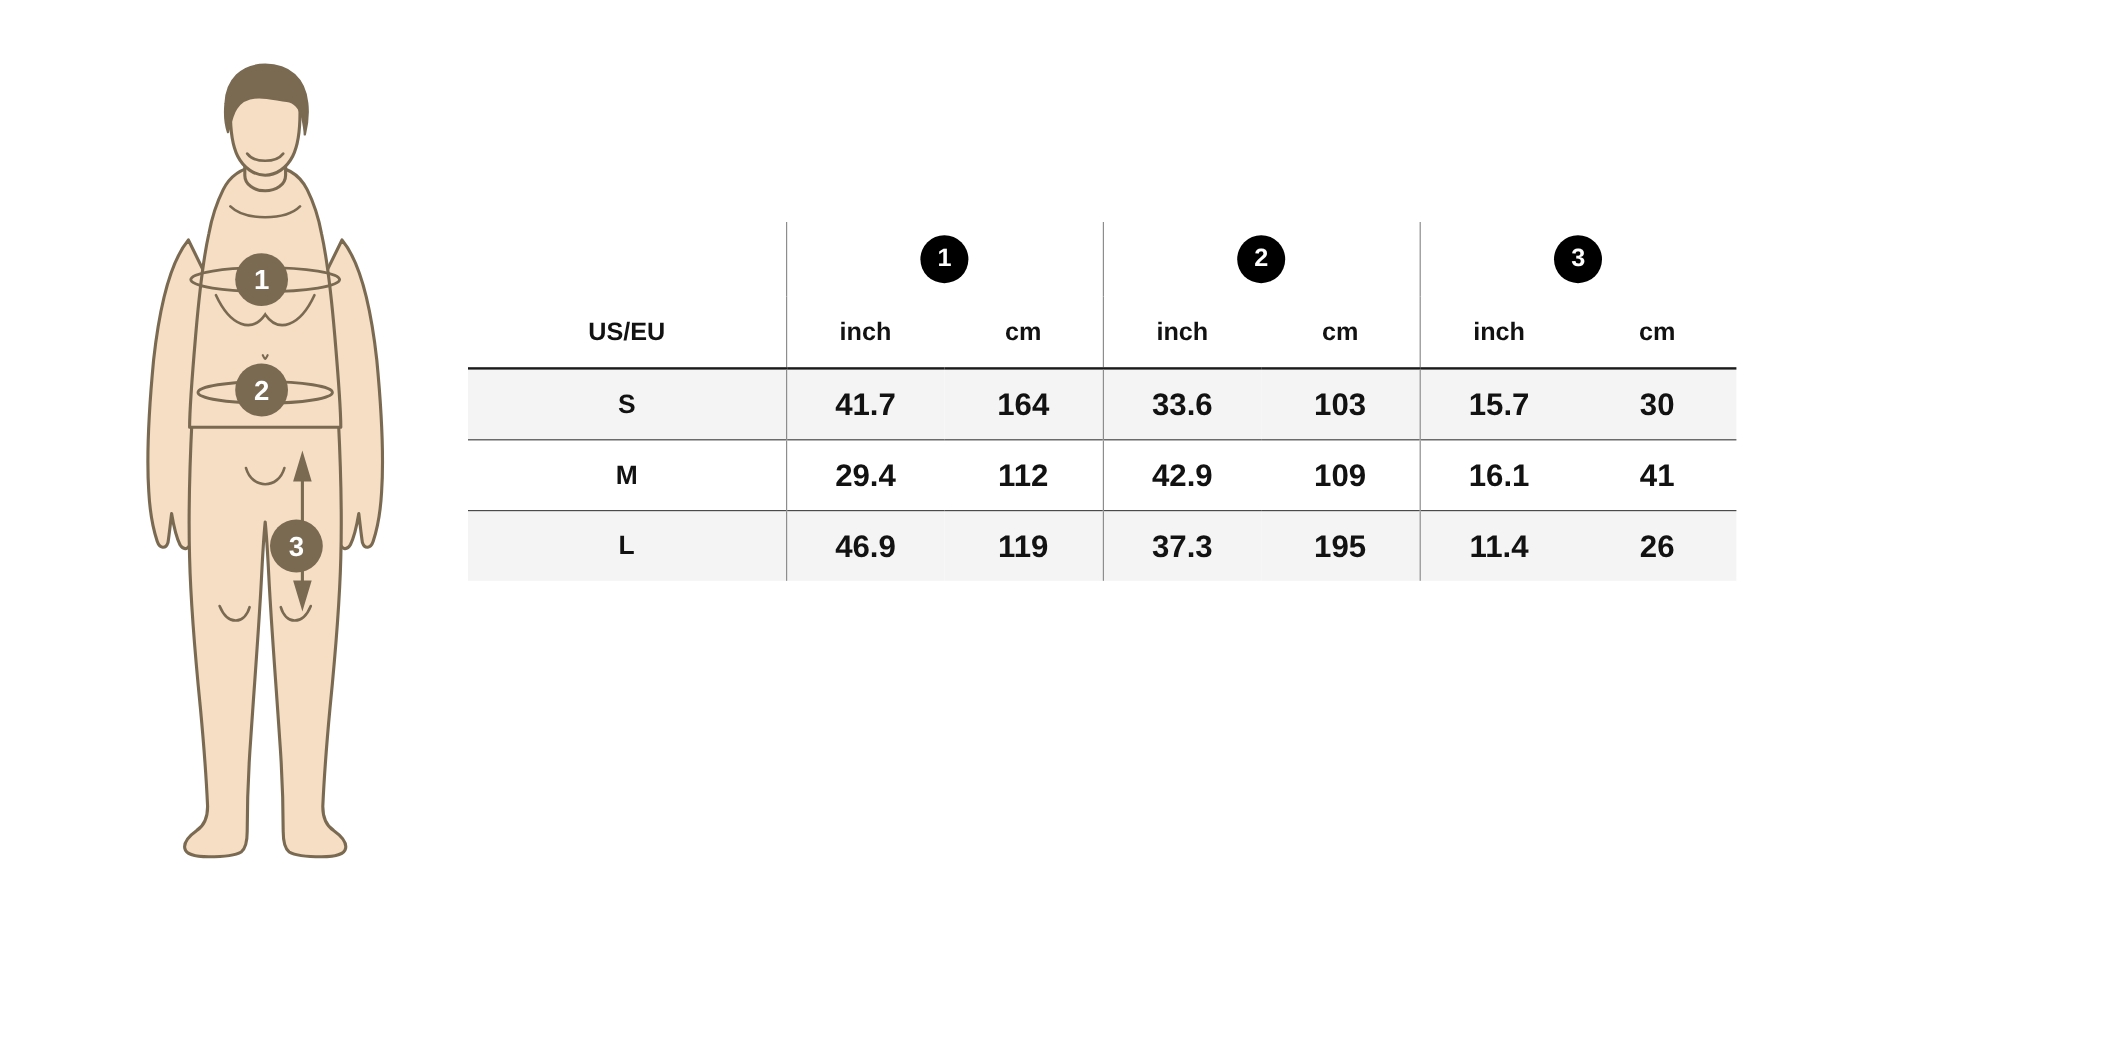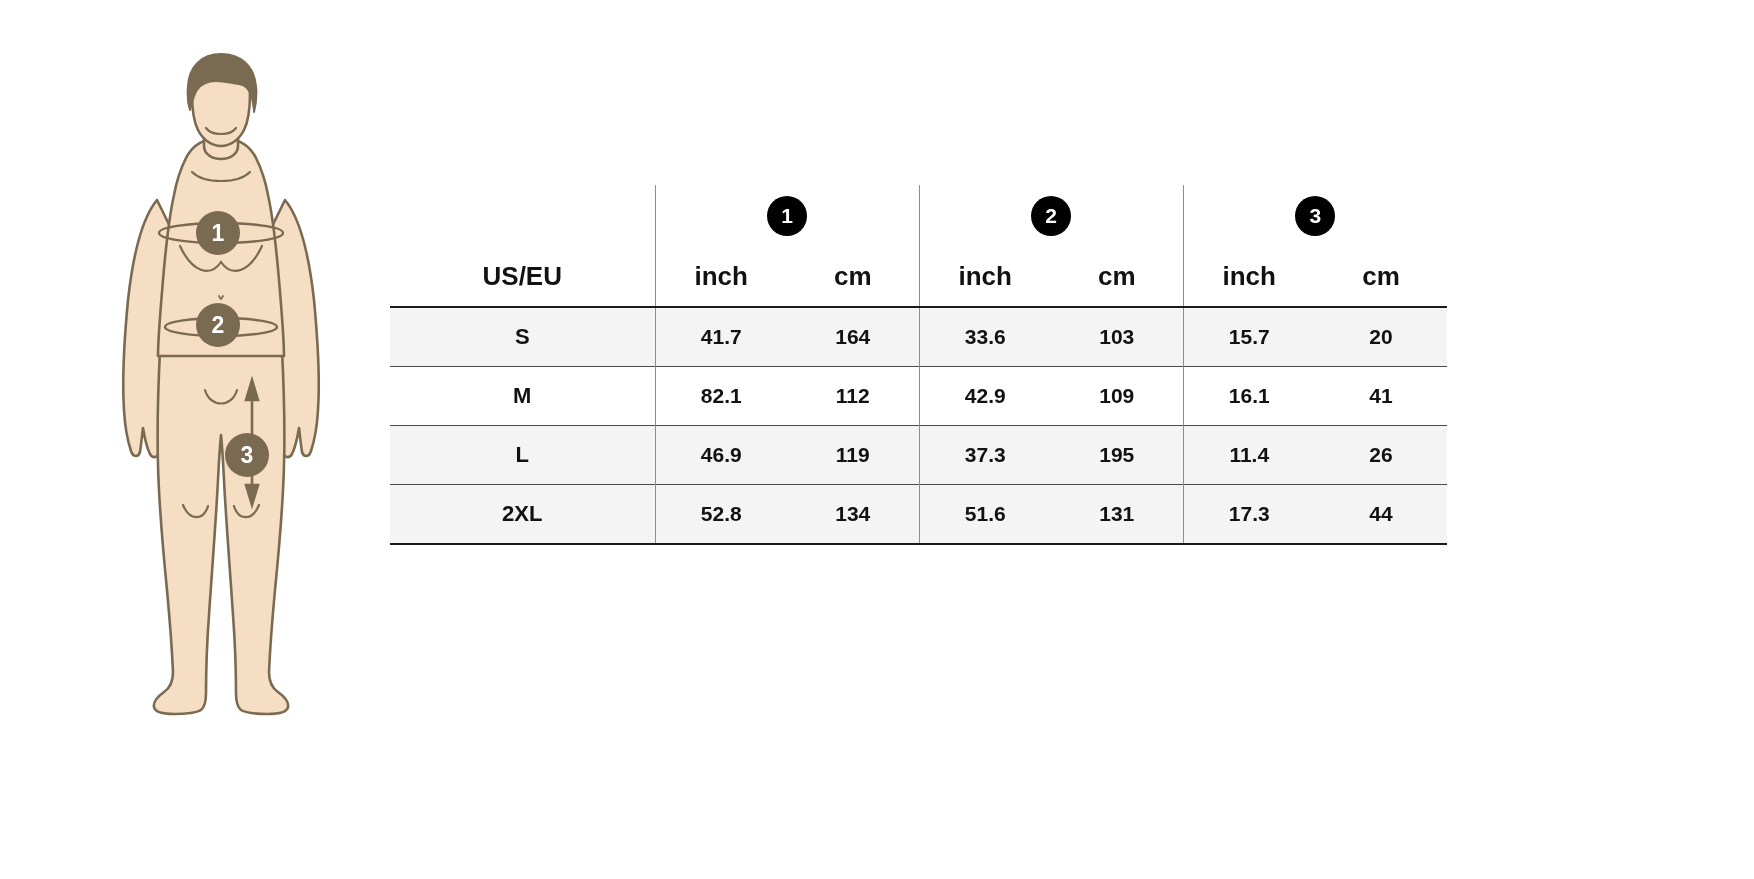--- a/index.html
+++ b/index.html
@@ -81,31 +81,31 @@
     font-weight: bold;
     line-height: 40px;
     text-align: center;
   }
 
   
   .unit-row td {
     height: 59px;
     vertical-align: middle;
     text-align: center;
-    font-size: 26px;
+    font-size: 21px;
     font-weight: bold;
     color: #121212;
     font-family: "Liberation Sans", sans-serif;
   }
 
   .data-row td {
     height: 58px;
     vertical-align: middle;
     text-align: center;
-    font-size: 21px;
+    font-size: 26px;
     color: #121212;
     font-weight: bold;
   }
   .data-row td.size-cell { font-size: 22px; }
 
   .row-alt td { background: #F4F4F4; }
   .rule-bot td { border-bottom: 2px solid #1a1a1a; }
   .rule-thin td { border-top: 1px solid #4a4a4a; }
 
   
@@ -263,50 +263,41 @@
         <td>cm</td>
       </tr>
 
       <tr class="data-row row-alt">
         <td class="size-cell">S</td>
         <td class="vsep">41.7</td>
         <td>164</td>
         <td class="vsep">33.6</td>
         <td>103</td>
         <td class="vsep">15.7</td>
-        <td>20</td>
+        <td>30</td>
       </tr>
 
       <tr class="data-row rule-thin">
         <td class="size-cell">M</td>
-        <td class="vsep">82.1</td>
+        <td class="vsep">29.4</td>
         <td>112</td>
         <td class="vsep">42.9</td>
         <td>109</td>
         <td class="vsep">16.1</td>
         <td>41</td>
       </tr>
 
       <tr class="data-row row-alt rule-thin">
         <td class="size-cell">L</td>
         <td class="vsep">46.9</td>
         <td>119</td>
         <td class="vsep">37.3</td>
         <td>195</td>
         <td class="vsep">11.4</td>
         <td>26</td>
       </tr>
 
 
-      <tr class="data-row row-alt rule-thin rule-bot">
-        <td class="size-cell">2XL</td>
-        <td class="vsep">52.8</td>
-        <td>134</td>
-        <td class="vsep">51.6</td>
-        <td>131</td>
-        <td class="vsep">17.3</td>
-        <td>44</td>
-      </tr>
     </tbody>
       </table>
   </div>
 
 </div>
 
 </body></html>

